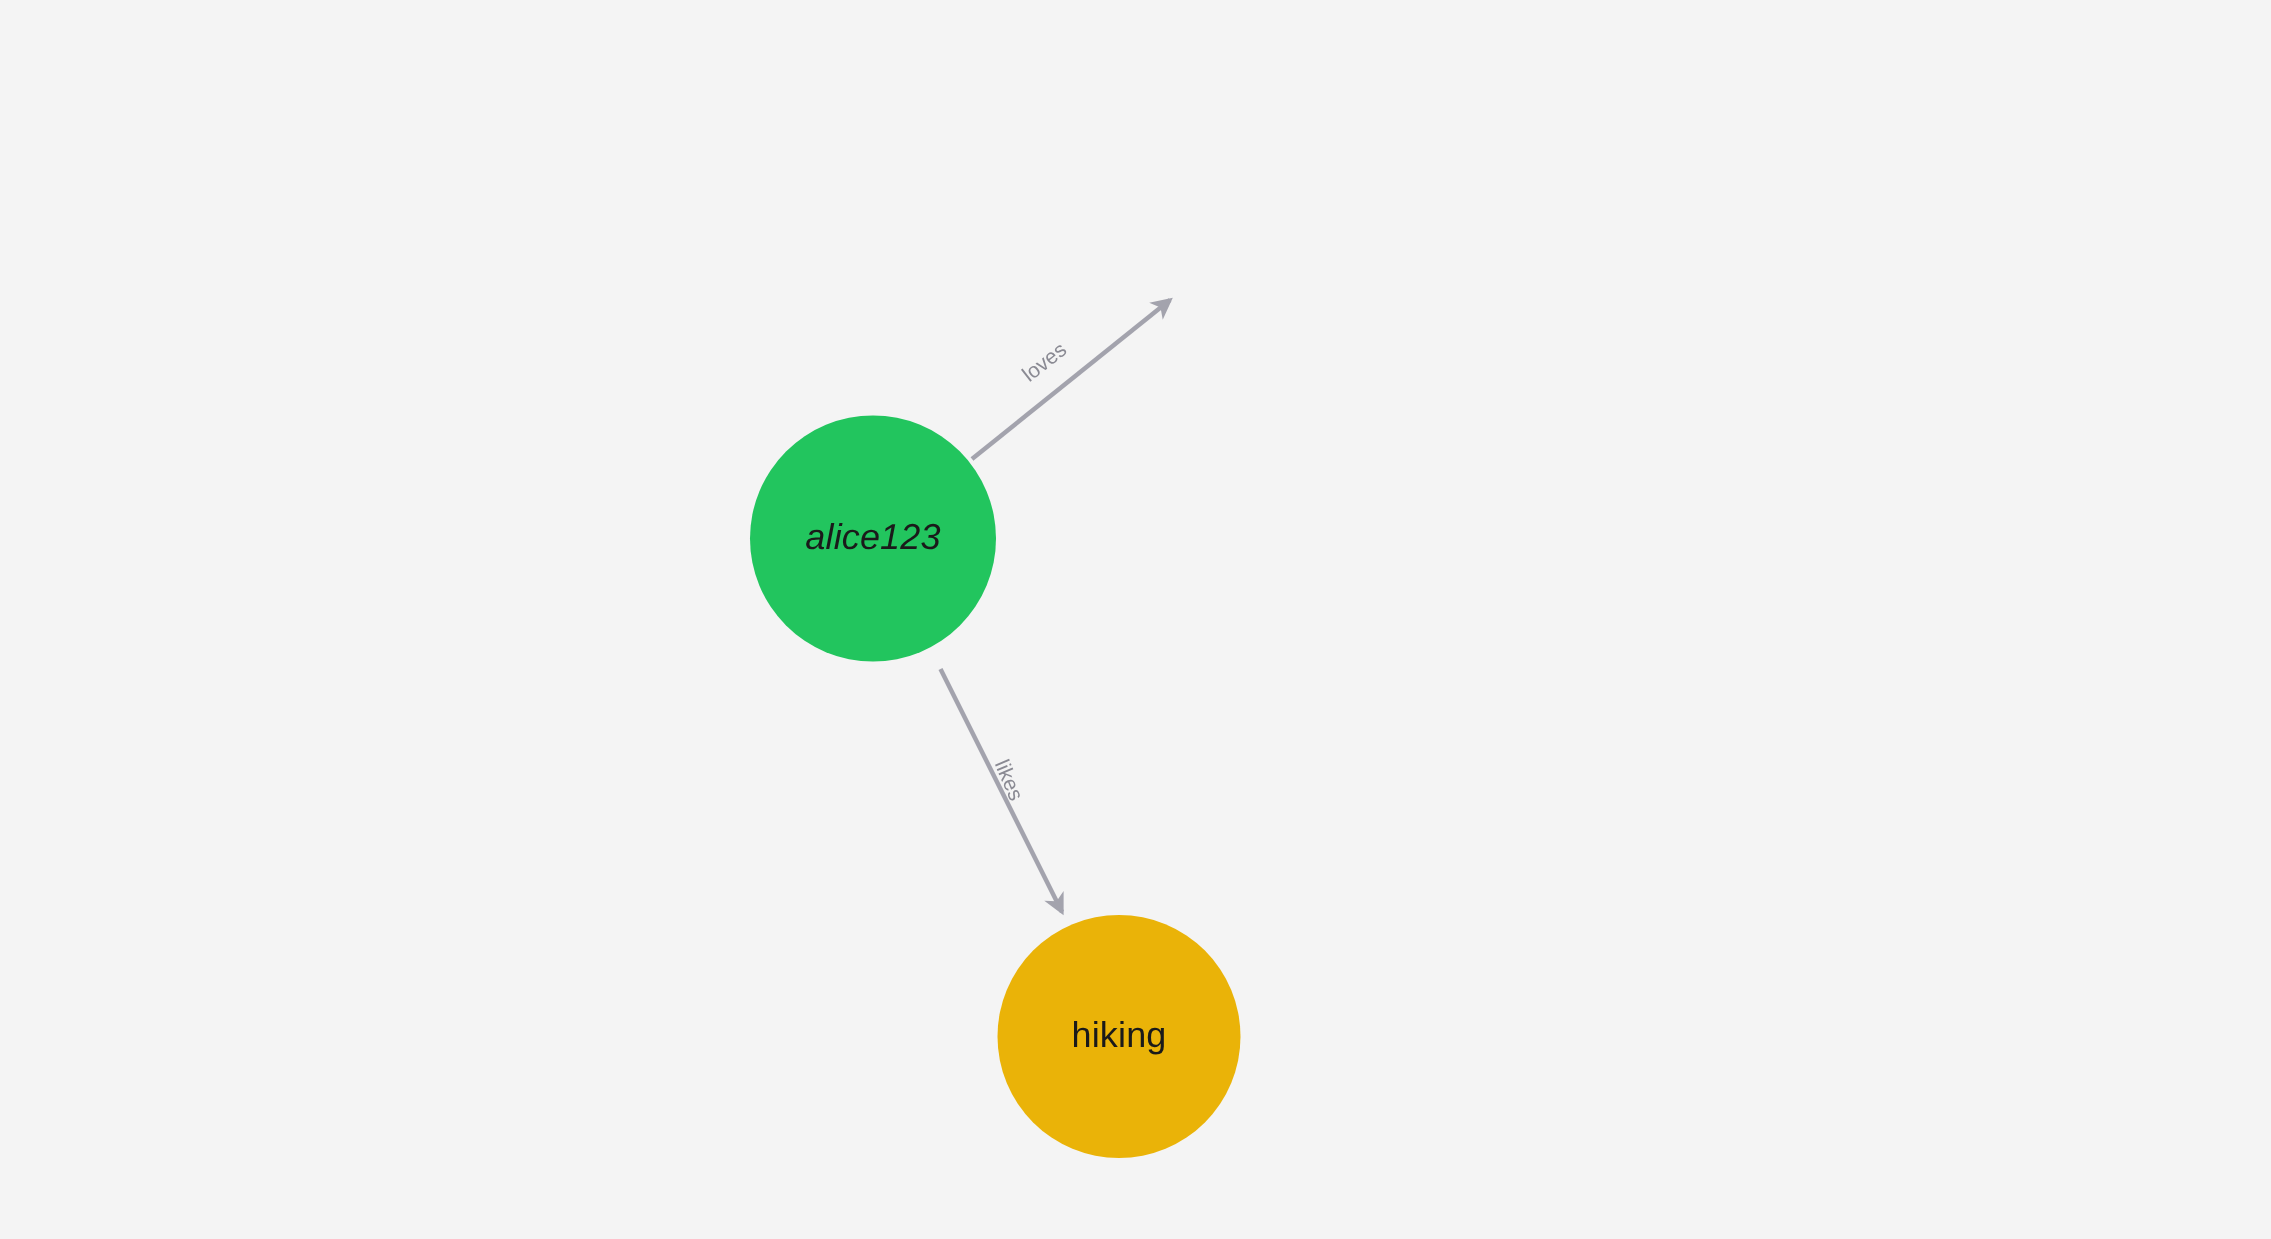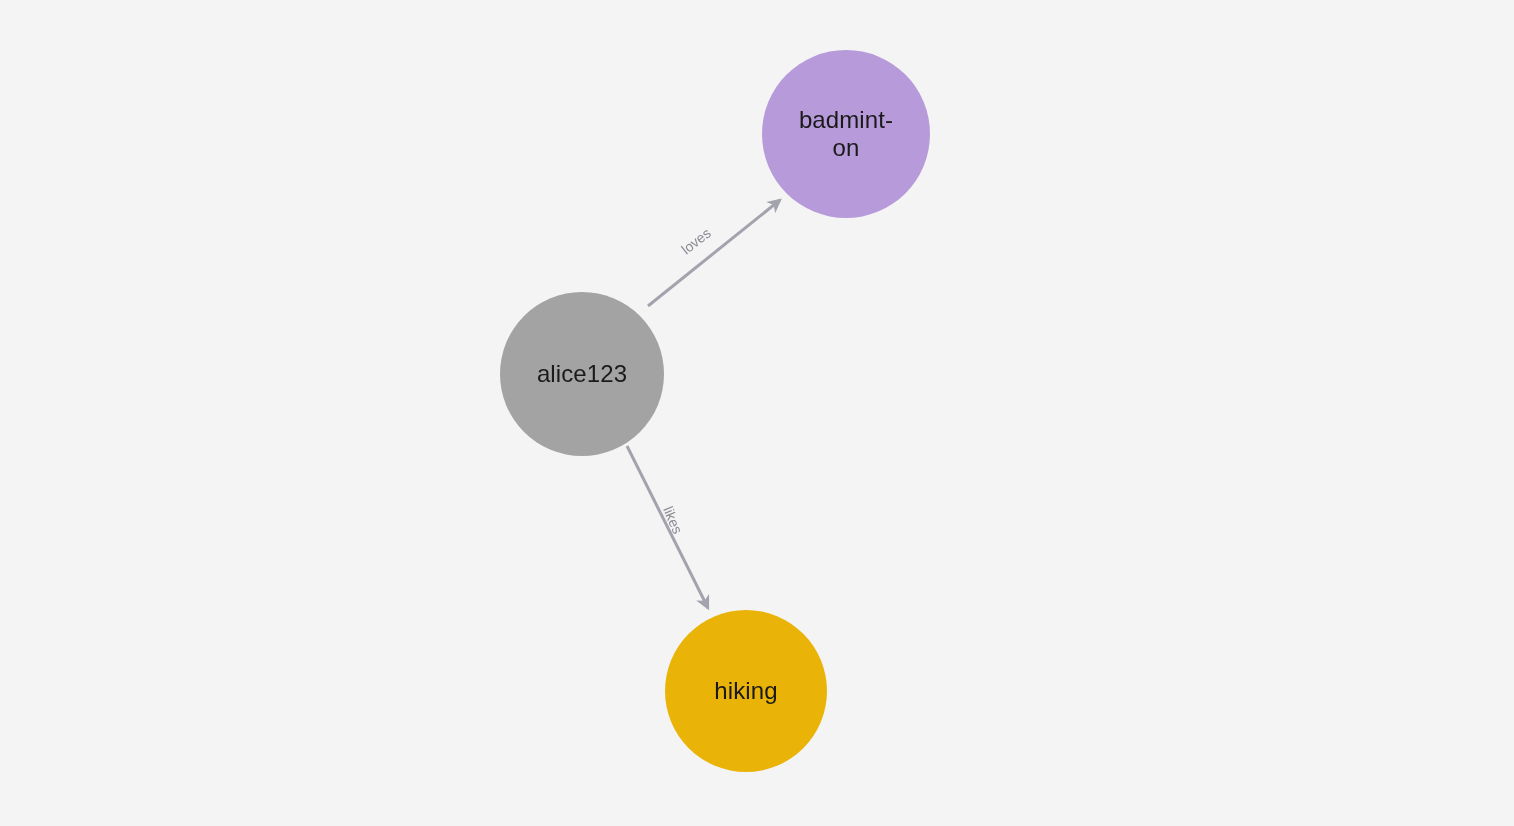--- a/index.html
+++ b/index.html
@@ -68,26 +68,22 @@
       </marker>
     </defs>
     <line id="edge-line-loves" stroke="#a3a3ad" stroke-width="3" marker-end="url(#arrowhead)" x1="648" y1="306" x2="780" y2="200"></line>
     <line id="edge-line-likes" stroke="#a3a3ad" stroke-width="3" marker-end="url(#arrowhead)" x1="627" y1="446" x2="708" y2="608"></line>
   </svg>
 
   <div id="edge-label-loves" class="edge-label" style="color: rgb(138, 138, 147); left: 696px; top: 241px; transform: translate(-50%, -50%) rotate(-38deg);">loves</div>
 
   <div id="edge-label-likes" class="edge-label" style="color: rgb(138, 138, 147); left: 673px; top: 520px; transform: translate(-50%, -50%) rotate(67deg);">likes</div>
 
-  <div id="node-alice123" class="node-circle" style="left: 500px; top: 292px; width: 164px; height: 164px; background: #a3a3a3;">
+  <div id="node-alice123" class="node-circle" style="left: 500px; top: 277px; width: 164px; height: 164px; background: #22c55e; font-style: italic;">
     <span class="node-label">alice123</span>
   </div>
 
-  <div id="node-badminton" class="node-circle" style="left: 762px; top: 50px; width: 168px; height: 168px; background: rgb(183, 154, 218);">
-    <span class="node-label">badmint-
-on</span>
-  </div>
 
   <div id="node-hiking" class="node-circle" style="left: 665px; top: 610px; width: 162px; height: 162px; background: #eab308;">
     <span class="node-label">hiking</span>
   </div>
 
 </div>
 
 </body></html>

